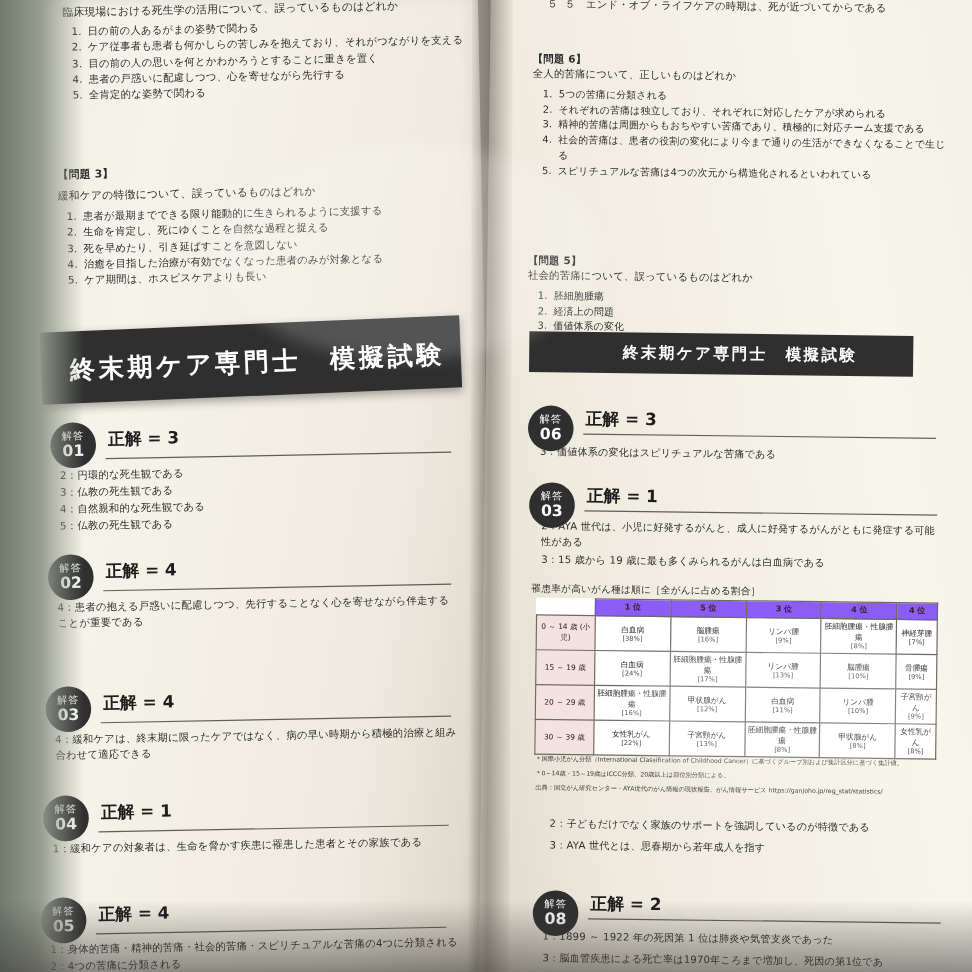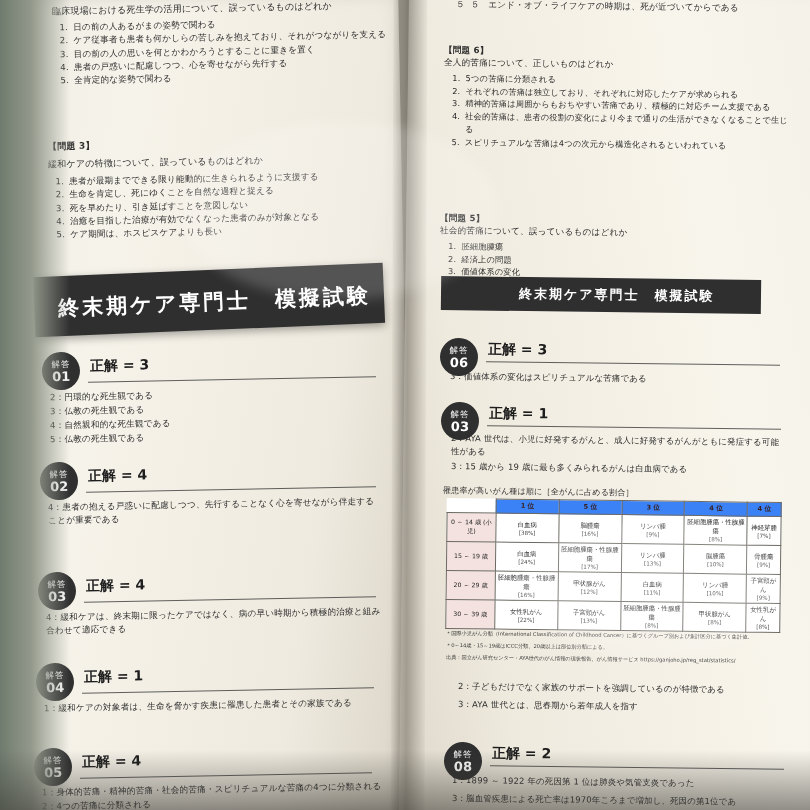--- a/index.html
+++ b/index.html
@@ -69,21 +69,21 @@
   }
   .badge .l1{font-size:8.5px;line-height:12px;padding-top:6px;letter-spacing:1px;}
   .badge .l2{font-size:13px;font-weight:700;line-height:13px;}
   .ansline{position:absolute;font-weight:700;font-size:14px;color:#1d1d1d;}
   .rule{position:absolute;height:1px;background:#3a3a3a;opacity:.8;}
 
   
   .tbl{position:absolute;border-collapse:collapse;transform:rotate(0.7deg);
        font-size:6.4px;color:#222;background:#fff;}
   .tbl th,.tbl td{border:.6px solid #6d6a63;padding:2px 1px;text-align:center;vertical-align:middle;}
-  .tbl thead th{background:#3b82f6;font-weight:700;font-size:6.6px;color:#3a2020;}
+  .tbl thead th{background:#8b5cf6;font-weight:700;font-size:6.6px;color:#3a2020;}
   .tbl thead th.corner{background:#fff;border:none;}
   .tbl td.rowhead{background:#f3e2df;font-size:6.2px;}
   .tbl td .pct{display:block;font-size:5.6px;color:#444;}
 
   .fine{position:absolute;font-size:5.2px;color:#3a3a3a;line-height:1.5;transform:rotate(0.7deg);}
   .gloss{position:absolute;background:rgba(255,255,255,.18);filter:blur(6px);border-radius:50%;}
 </style>
 </head>
 <body>
 

